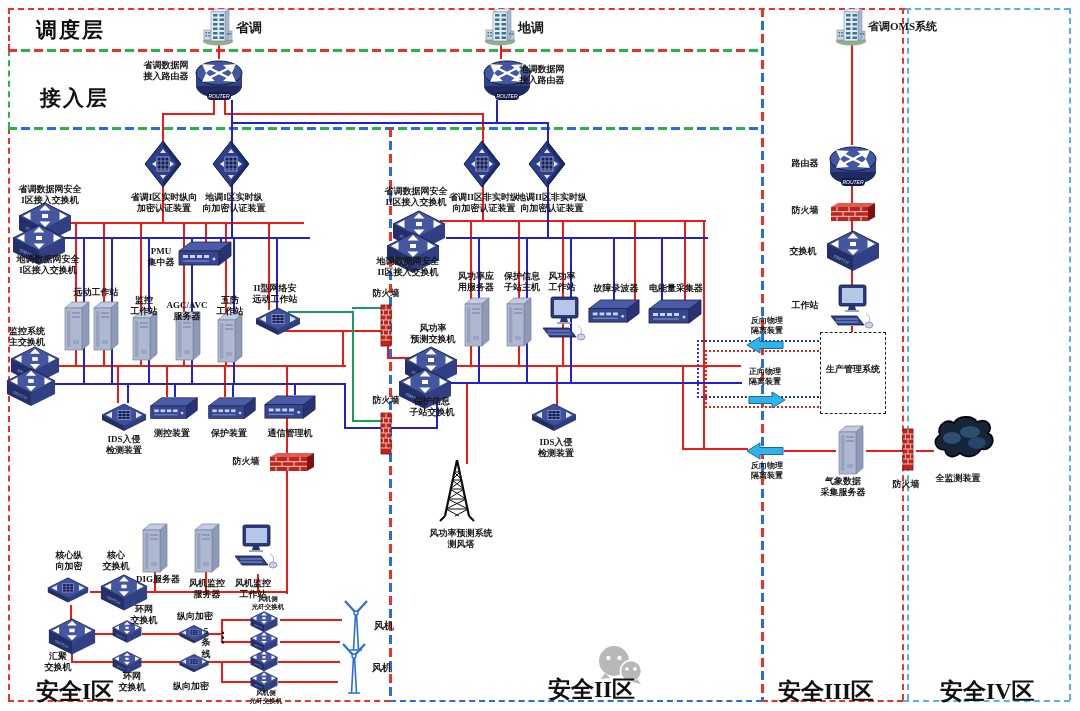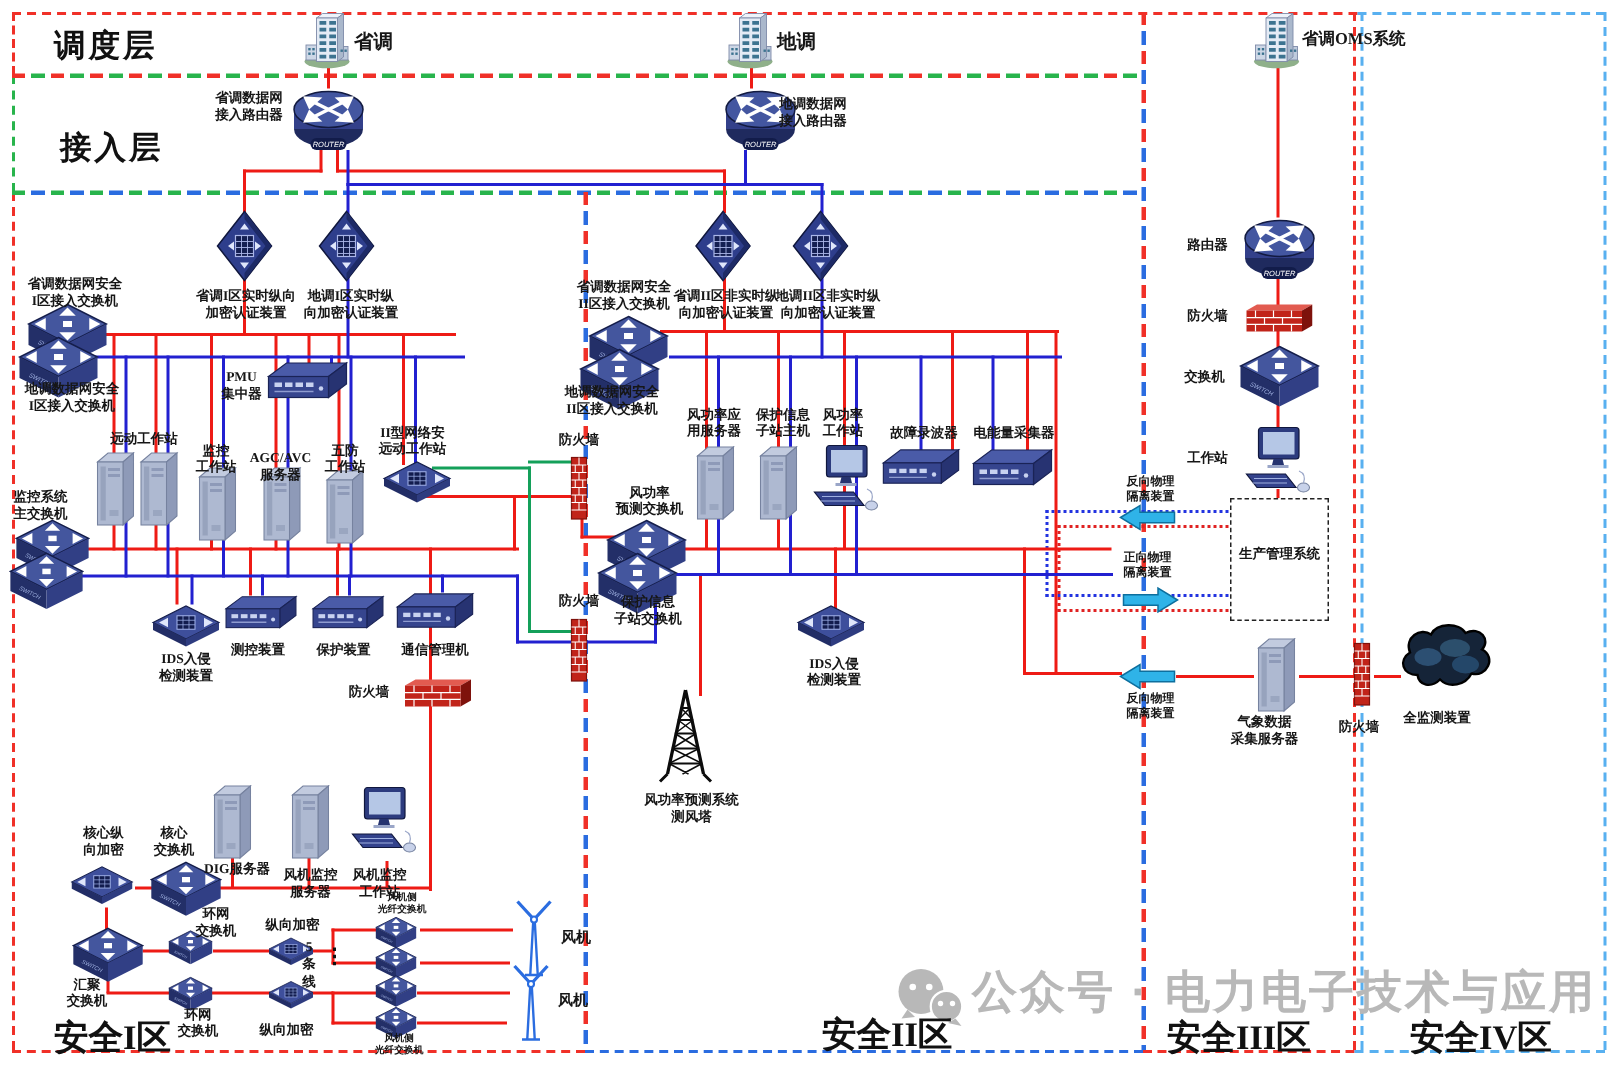--- a/index.html
+++ b/index.html
@@ -905,21 +905,20 @@
   <div class="lbl f8" style="left:740px;top:367px;width:50px">正向物理
 隔离装置</div>
   <div class="lbl f8" style="left:742px;top:461px;width:50px">反向物理
 隔离装置</div>
   <div class="lbl" style="left:820px;top:364px;width:66px">生产管理系统</div>
   <div class="lbl" style="left:814px;top:476px;width:58px">气象数据
 采集服务器</div>
   <div class="lbl" style="left:884px;top:479px;width:44px">防火墙</div>
   <div class="lbl" style="left:918px;top:473px;width:80px">全监测装置</div>
 
-  <div class="wm" style="left:648px;top:641px">公众号 · 电力电子技术与应用</div>
 <div class="ln r" style="left: 218px; top: 45px; width: 2px; height: 14px;"></div>
     <div class="ln r" style="left: 500px; top: 45px; width: 2px; height: 14px;"></div>
     <div class="ln r" style="left: 851px; top: 45px; width: 2px; height: 100px;"></div>
     <div class="ln r" style="left: 213px; top: 100px; width: 2px; height: 15px;"></div>
     <div class="ln r" style="left: 162px; top: 113px; width: 53px; height: 2px;"></div>
     <div class="ln r" style="left: 162px; top: 113px; width: 2px; height: 29px;"></div>
     <div class="ln r" style="left: 224px; top: 100px; width: 2px; height: 15px;"></div>
     <div class="ln r" style="left: 224px; top: 113px; width: 260px; height: 2px;"></div>
     <div class="ln r" style="left: 482px; top: 113px; width: 2px; height: 29px;"></div>
     <div class="ln r" style="left: 162px; top: 184px; width: 2px; height: 40px;"></div>

